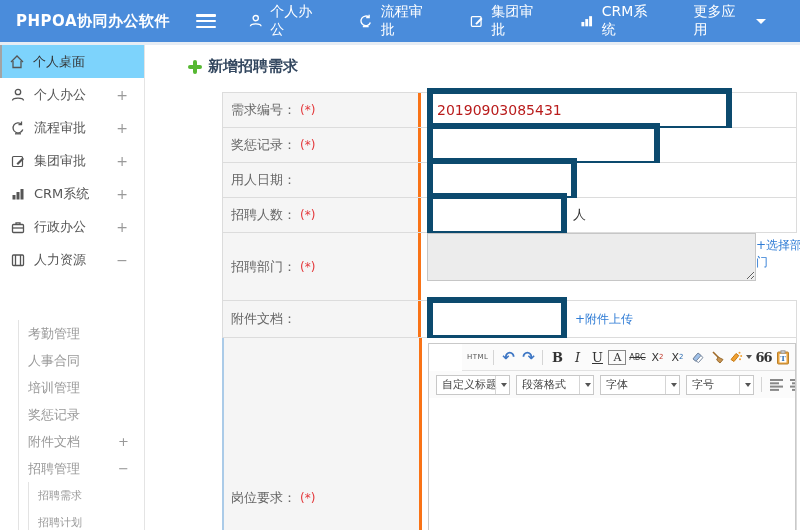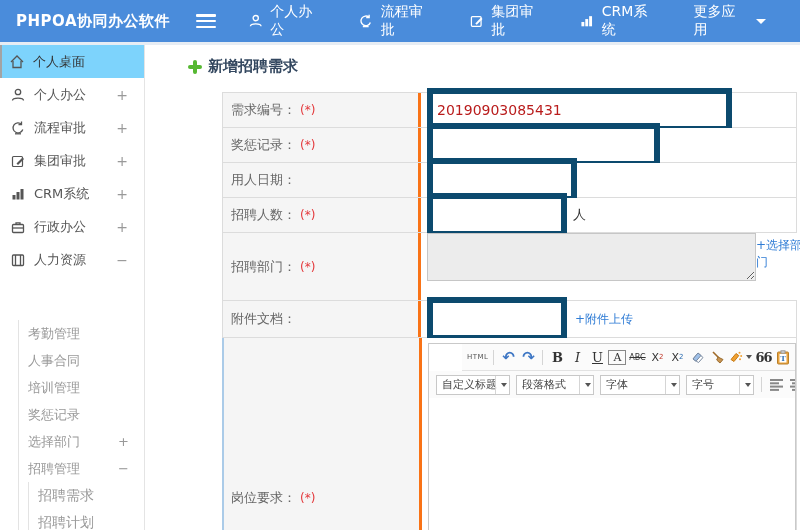--- a/index.html
+++ b/index.html
@@ -31,21 +31,21 @@
   .srow .lbl { flex:1; }
   .srow .exp { color:#999; font-size:14px; margin-right:16px; }
   .srow.active { background:#7dd3fc; border-left:2px solid #a3a3a3; padding-left:7px; color:#333; }
   .sub-wrap { margin-left:18px; border-left:1px solid #e3e3e3;margin-top:44px; }
   .srow2 { height:27px; display:flex; align-items:center; padding-left:9px; color:#999;
            font-size:13px; cursor:pointer; }
   .srow2 .lbl { flex:1; }
   .srow2 .exp { color:#999; font-size:13px; margin-right:15px; }
   .sub-wrap3 { margin-left:9px; border-left:1px solid #e3e3e3; }
   .srow3 { height:27px; display:flex; align-items:center; padding-left:9px; color:#999;
-           font-size:14px; cursor:pointer; }
+           font-size:11px; cursor:pointer; }
 
   
   .main { position:absolute; left:146px; top:45px; width:654px; height:485px; background:#fff; }
   .page-title { position:absolute; left:42px; top:12px; display:flex; align-items:center; }
   .plus-icon { position:relative; width:14px; height:14px; margin-right:6px; }
   .plus-icon i { position:absolute; background:#56b832; border-radius:2px; }
   .plus-icon i.h { left:0; top:5px; width:14px; height:4px; }
   .plus-icon i.v { left:5px; top:0; width:4px; height:14px; }
   .page-title span { font-size:15px; font-weight:bold; color:#33475f; }
 
@@ -219,21 +219,21 @@
     <div class="srow2">
       <span class="lbl">人事合同</span>
     </div>
     <div class="srow2">
       <span class="lbl">培训管理</span>
     </div>
     <div class="srow2">
       <span class="lbl">奖惩记录</span>
     </div>
     <div class="srow2">
-      <span class="lbl">选择部门</span>
+      <span class="lbl">附件文档</span>
       <span class="exp">+</span>
     </div>
     <div class="srow2">
       <span class="lbl">招聘管理</span>
       <span class="exp">−</span>
     </div>
     <div class="sub-wrap3">
       <div class="srow3">
         <span class="lbl">招聘需求</span>
       </div>

